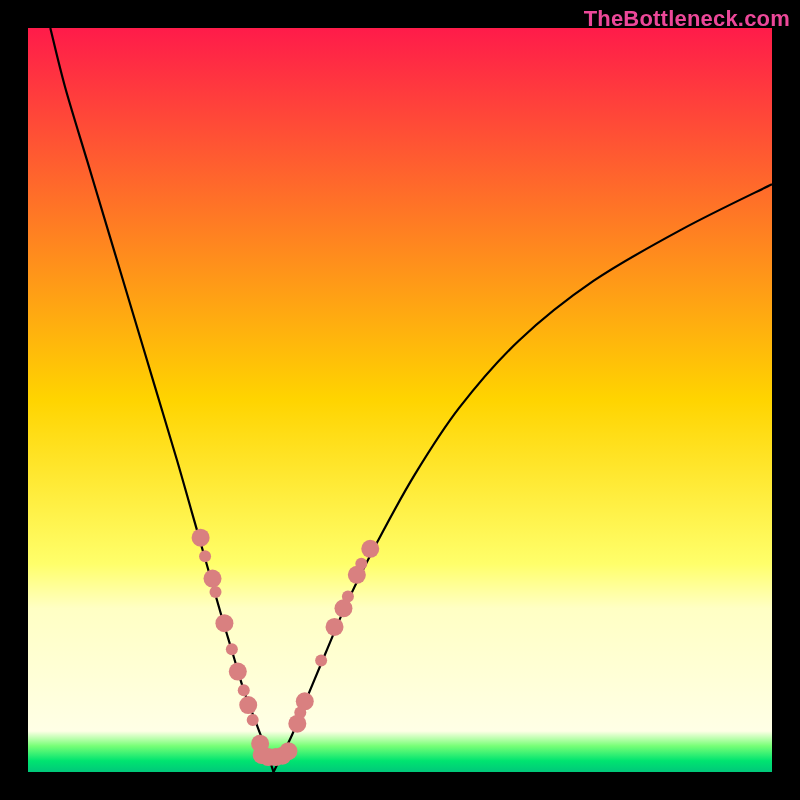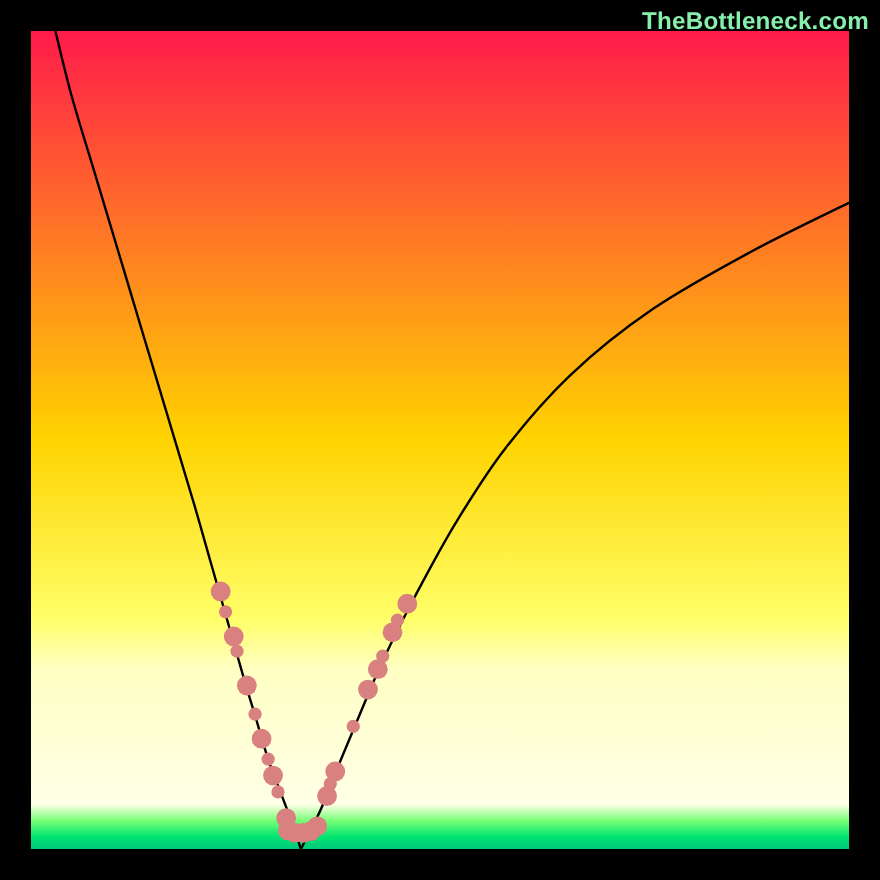--- a/index.html
+++ b/index.html
@@ -24,21 +24,21 @@
     width: 744px;
     height: 744px;
     overflow: hidden;
   }
   .watermark {
     position: absolute;
     top: 6px;
     right: 10px;
     font-size: 22px;
     font-weight: 600;
-    color: #86efac;
+    color: #ec4899;
     letter-spacing: 0.2px;
     user-select: none;
   }
   svg { display: block; }
 </style>
 </head>
 <body>
 
 <div class="frame">
   <div class="plot-area">

